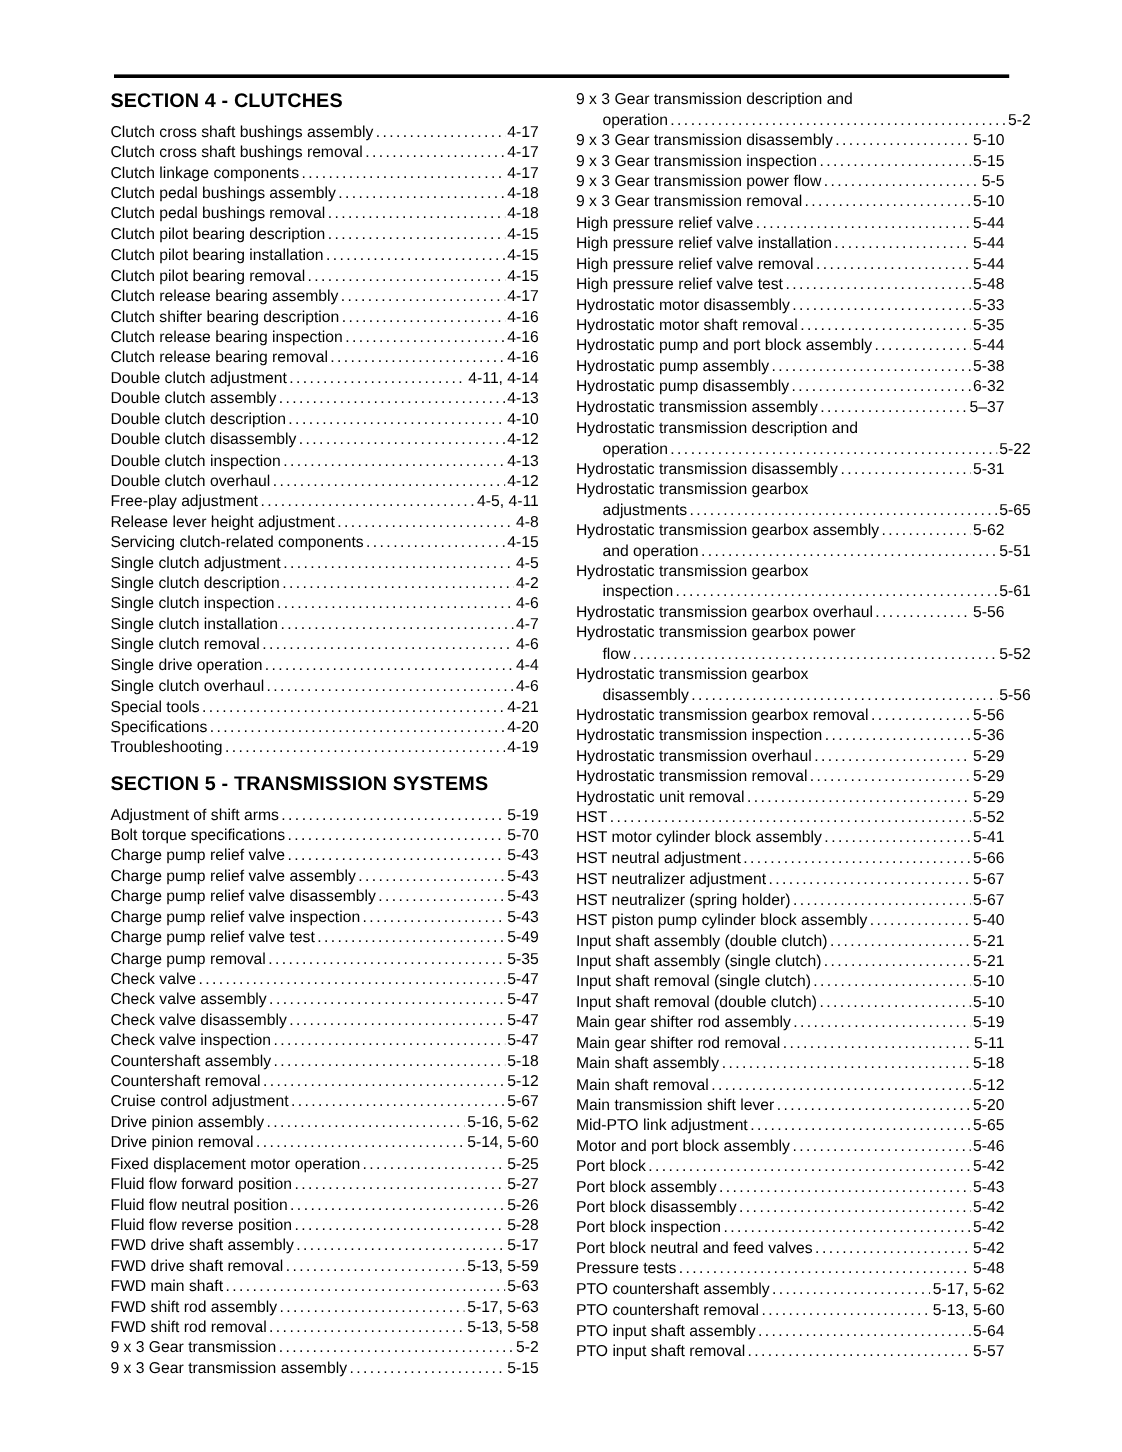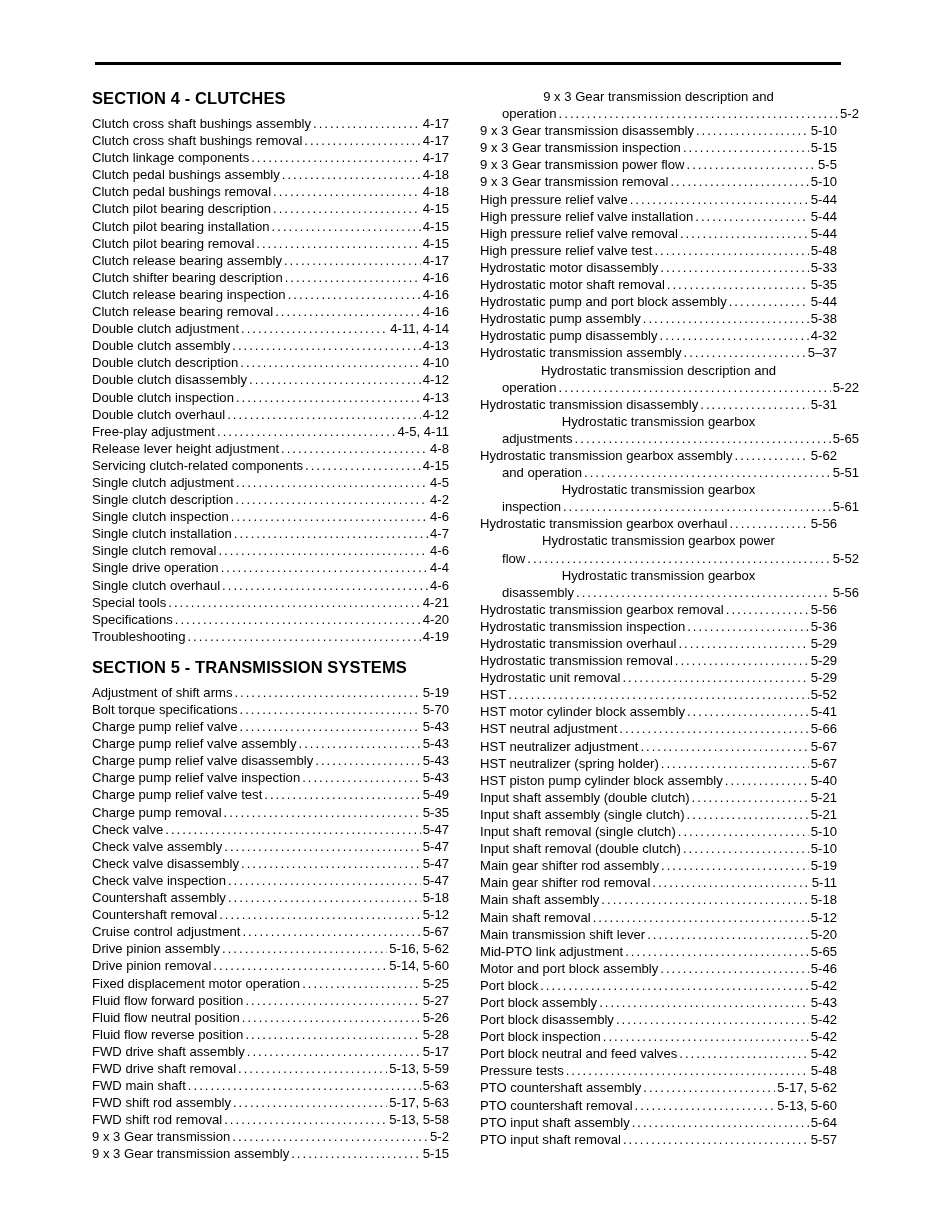--- a/index.html
+++ b/index.html
@@ -28,21 +28,21 @@
     position: absolute;
     left: 95px;
     top: 62px;
     width: 746px;
     height: 3px;
     background: #000000;
   }
   .columns {
     position: absolute;
     left: 0;
-    top: 88px;
+    top: 74px;
     width: 935px;
     display: flex;
     flex-direction: row;
     align-items: flex-start;
   }
   .col {
     width: 357px;
     box-sizing: border-box;
   }
   .col-left {
@@ -97,21 +97,20 @@
     color: #000;
   }
   .entry-page {
     flex: 0 0 auto;
     white-space: nowrap;
     text-align: right;
   }
   
   .entry-wrap-first {
     white-space: nowrap;
-    text-align: center;
   }
   .entry-cont {
     padding-left: 22px;
     align-items: flex-end;
   }
 </style>
 </head>
 <body>
 
 <div id="page">
@@ -636,21 +635,21 @@
               <div class="entry-line">
                 <span class="entry-title">Hydrostatic pump assembly</span>
                 <span class="entry-leader">........................................................................................................................................................................................................</span>
                 <span class="entry-page">5-38</span>
               </div>
             </li>
             <li class="entry">
               <div class="entry-line">
                 <span class="entry-title">Hydrostatic pump disassembly</span>
                 <span class="entry-leader">........................................................................................................................................................................................................</span>
-                <span class="entry-page">4-32</span>
+                <span class="entry-page">6-32</span>
               </div>
             </li>
             <li class="entry">
               <div class="entry-line">
                 <span class="entry-title">Hydrostatic transmission assembly</span>
                 <span class="entry-leader">........................................................................................................................................................................................................</span>
                 <span class="entry-page">5–37</span>
               </div>
             </li>
             <li class="entry">

